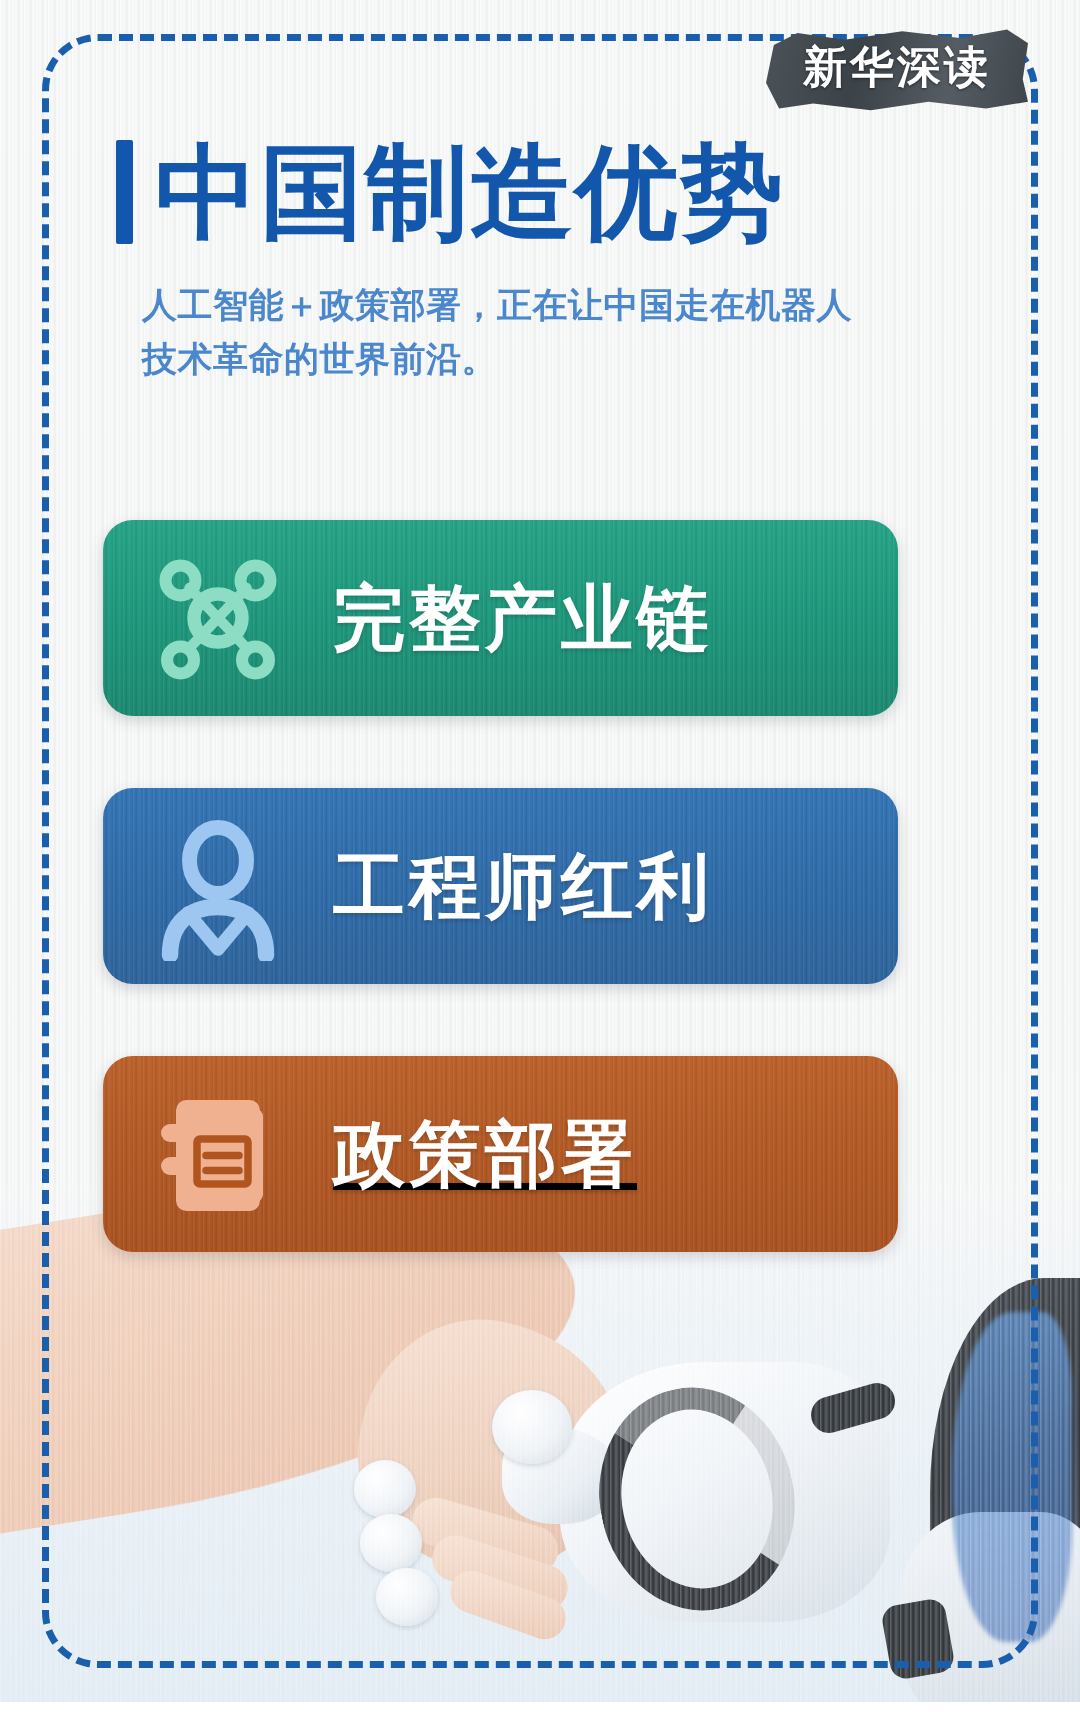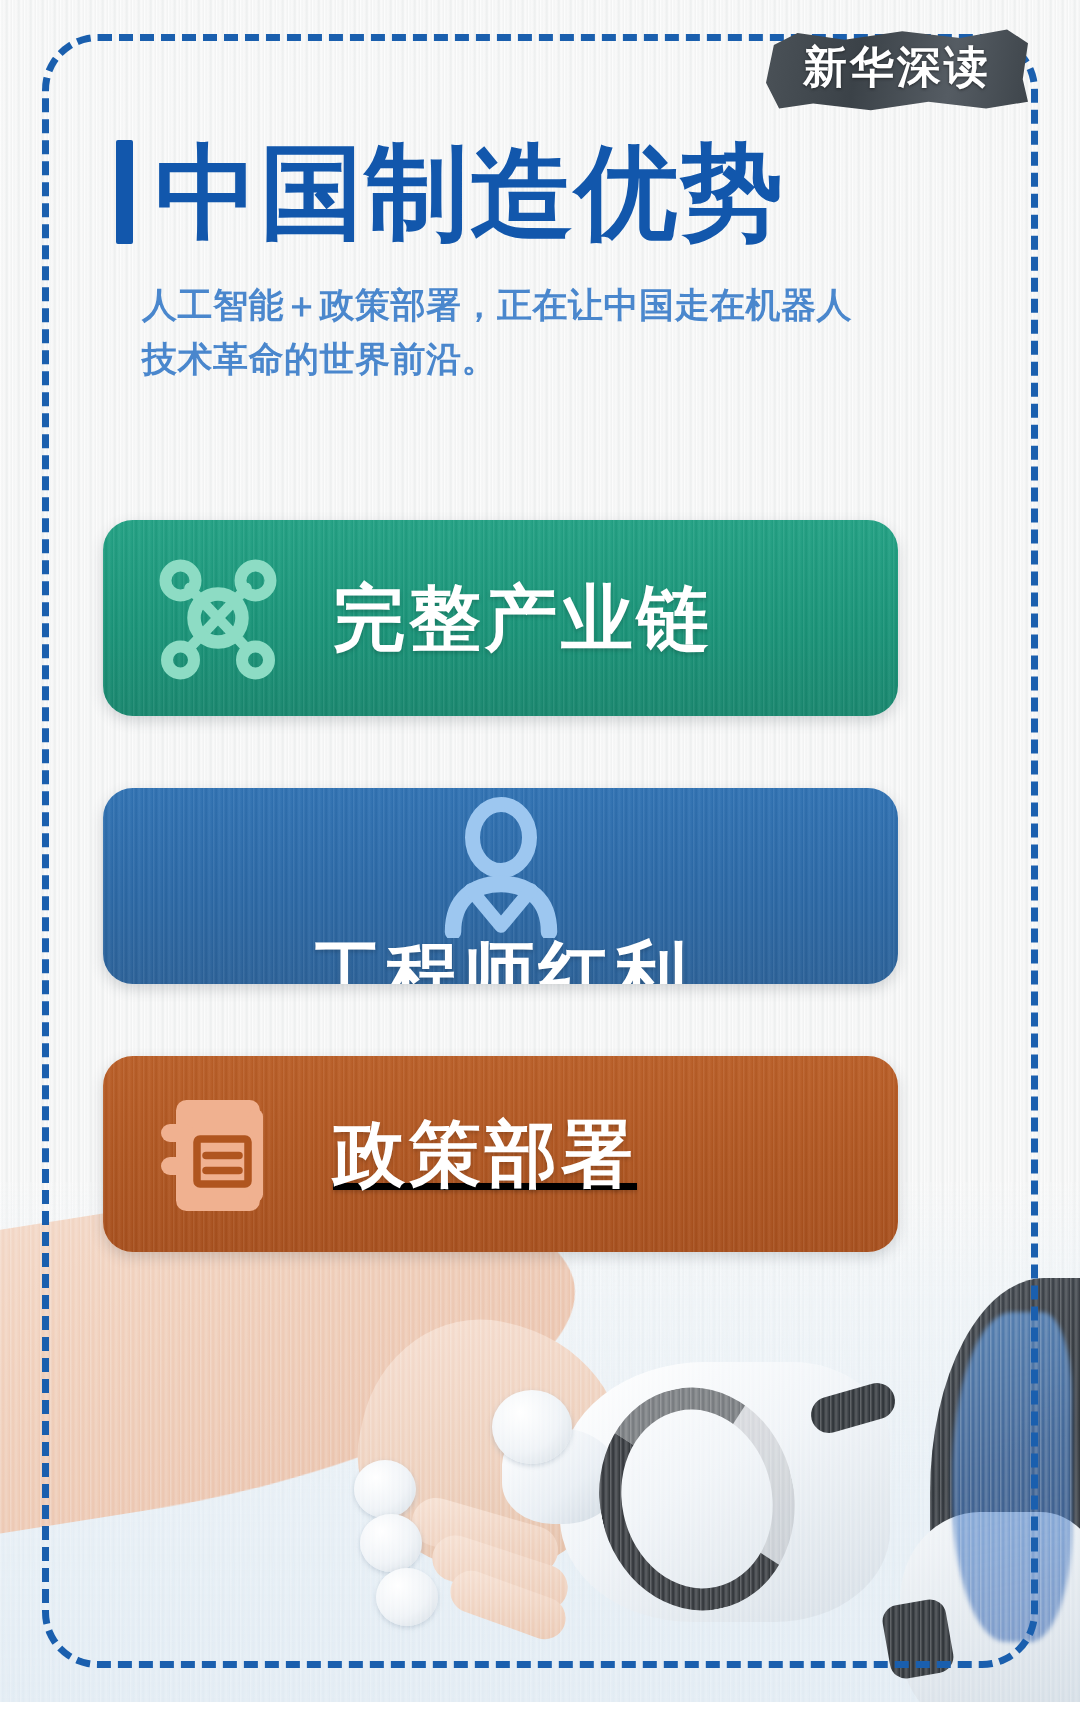--- a/index.html
+++ b/index.html
@@ -329,21 +329,21 @@
   .card-label {
     font-size: 72px;
     font-weight: bold;
     color: #ffffff;
     letter-spacing: 4px;
     line-height: 1;
     z-index: 2;
     text-shadow: 0 2px 4px rgba(0,0,0,0.18);
   }
   .card-green { background: linear-gradient(180deg, #21a284 0%, #189478 55%, #17876e 100%); }
-  .card-blue  { background: linear-gradient(180deg, #2f72b4 0%, #2a68a6 55%, #2a6199 100%); flex-direction: column; }
+  .card-blue  { background: linear-gradient(180deg, #2f72b4 0%, #2a68a6 55%, #2a6199 100%); }
   .card-orange{ background: linear-gradient(180deg, #bb5e26 0%, #b0551f 55%, #a84f1c 100%); text-decoration: underline; }
 </style>
 </head>
 <body>
 
 <div class="poster">
 
   <div class="photo-layer">
     <div class="photo-bg"></div>
     <div class="arm-shade"></div>

